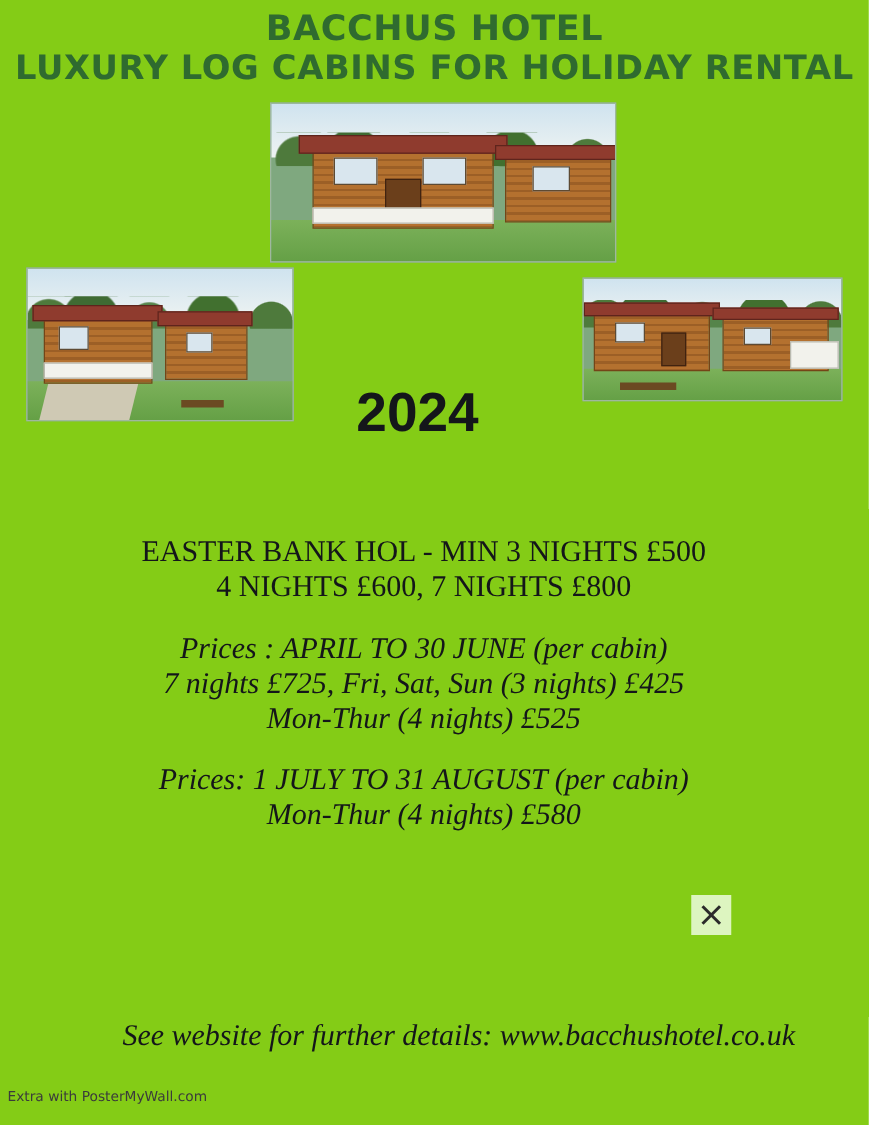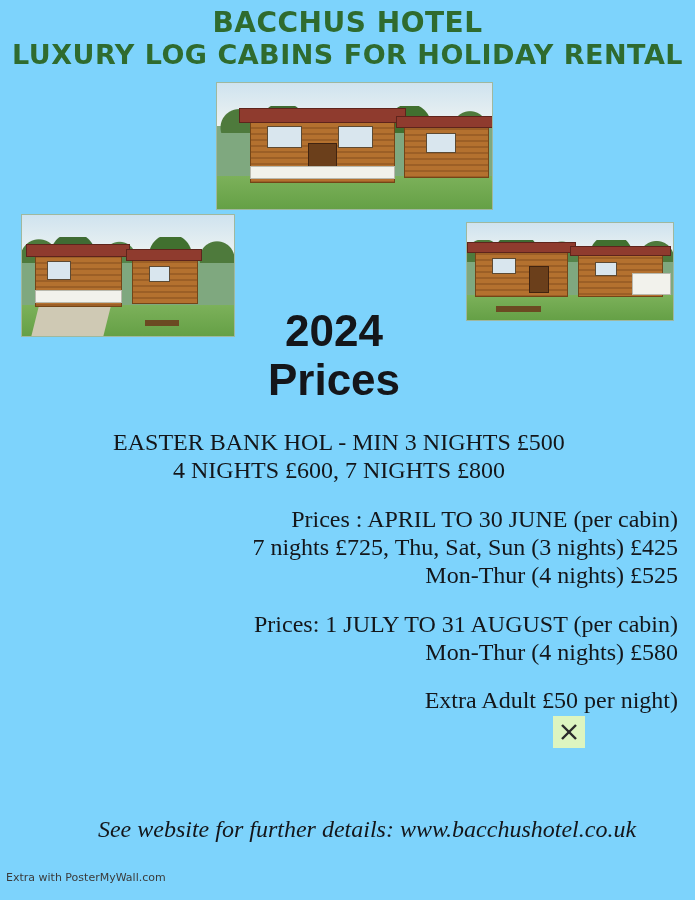--- a/index.html
+++ b/index.html
@@ -11,21 +11,21 @@
     height: 900px;
     background: #ddf5c0;
     font-family: "Liberation Serif", serif;
     overflow: hidden;
     position: relative;
   }
   .poster {
     position: relative;
     width: 695px;
     height: 900px;
-    background: #7dd3fc;
+    background: #84cc16;
   }
 
   
   .title-block {
     position: absolute;
     top: 6px;
     left: 0;
     width: 695px;
     text-align: center;
     color: #2f6b2f;
@@ -180,21 +180,21 @@
     margin: 0 0 20px 0;
   }
   .para:last-child {
     margin-bottom: 0;
   }
   .line {
     display: block;
     white-space: nowrap;
   }
   .italic {
-    text-align: right;
+    font-style: italic;
   }
 
   
   .footer-text {
     position: absolute;
     top: 815px;
     left: 0;
     width: 678px;
     text-align: center;
     color: #14161a;
@@ -286,43 +286,41 @@
       <div class="cabin" style="left:54%;top:30%;width:40%;height:44%;"></div>
       <div class="roof" style="left:50%;top:24%;width:48%;height:8%;"></div>
       <div class="win" style="left:62%;top:40%;width:10%;height:13%;"></div>
       <div class="rail" style="left:80%;top:52%;width:18%;height:20%;"></div>
       <div class="bench" style="left:14%;bottom:8%;width:22%;height:6%;"></div>
     </div>
   </div>
 
   <div class="year-block">
     <span class="year">2024</span>
-    <span class="prices-word">Prices</span>
   </div>
 
   <div class="body-text">
 
     <div class="para">
       <span class="line">EASTER BANK HOL - MIN 3 NIGHTS £500</span>
       <span class="line">4 NIGHTS £600, 7 NIGHTS £800</span>
     </div>
 
     <div class="para italic">
       <span class="line">Prices : APRIL TO 30 JUNE (per cabin)</span>
-      <span class="line">7 nights £725, Thu, Sat, Sun (3 nights) £425</span>
+      <span class="line">7 nights £725, Fri, Sat, Sun (3 nights) £425</span>
       <span class="line">Mon-Thur (4 nights) £525</span>
     </div>
 
     <div class="para italic">
       <span class="line">Prices: 1 JULY TO 31 AUGUST (per cabin)</span>
       <span class="line">Mon-Thur (4 nights) £580</span>
     </div>
 
     <div class="para italic">
-      <span class="line">Extra Adult £50 per night)</span>
     </div>
   </div>
 
   <div class="close-badge">
     <svg width="22" height="22" viewBox="0 0 22 22" aria-hidden="true">
       <line x1="4" y1="4" x2="18" y2="18" stroke="#2b2b2b" stroke-width="2.4"></line>
       <line x1="18" y1="4" x2="4" y2="18" stroke="#2b2b2b" stroke-width="2.4"></line>
     </svg>
   </div>
 

